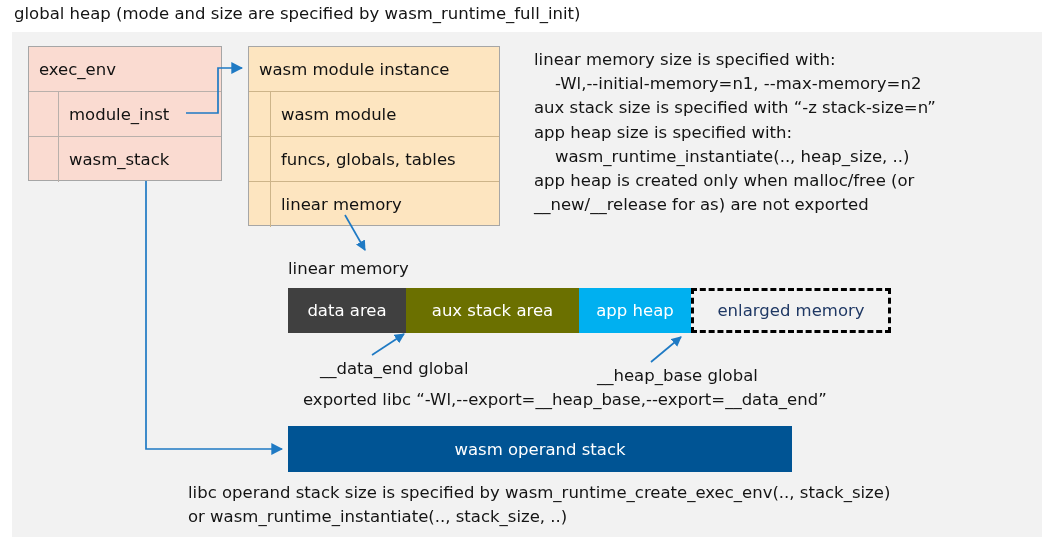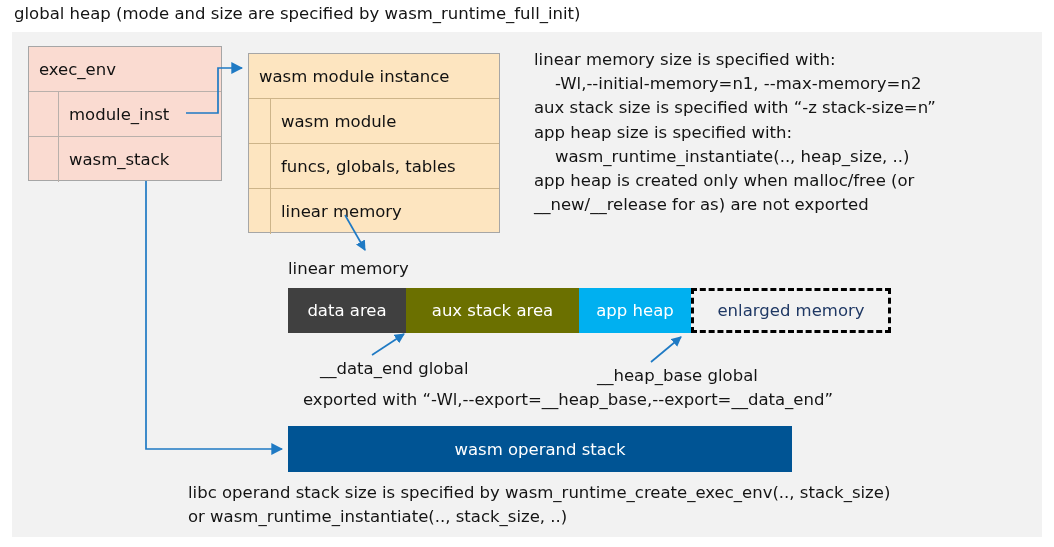--- a/index.html
+++ b/index.html
@@ -163,21 +163,21 @@
     <div class="row" style="height:45px;">
       <div class="indent" style="width:30px;"></div>
       <div class="txt">module_inst</div>
     </div>
     <div class="row" style="height:45px;">
       <div class="indent" style="width:30px;"></div>
       <div class="txt">wasm_stack</div>
     </div>
   </div>
 
-  <div class="struct" id="wasm-module-instance-box" style="left:248px; top:46px; width:252px; height:180px;margin-top:7px;">
+  <div class="struct" id="wasm-module-instance-box" style="left:248px; top:46px; width:252px; height:180px;">
     <div class="row" style="height:45px;">
       <div class="txt">wasm module instance</div>
     </div>
     <div class="row" style="height:45px;">
       <div class="indent" style="width:22px;"></div>
       <div class="txt">wasm module</div>
     </div>
     <div class="row" style="height:45px;">
       <div class="indent" style="width:22px;"></div>
       <div class="txt">funcs, globals, tables</div>
@@ -202,21 +202,21 @@
     <div class="seg" style="width:118px; background:#404040;">data area</div>
     <div class="seg" style="width:173px; background:#6b7000;">aux stack area</div>
     <div class="seg" style="width:112px; background:#00b0f0;">app heap</div>
     <div class="seg dashed" style="width:200px;">enlarged memory</div>
   </div>
 
   <div class="caption" style="left:320px; top:357px;">__data_end global</div>
 
   <div class="caption" style="left:597px; top:364px;">__heap_base global</div>
 
-  <div class="caption" style="left:303px; top:388px;">exported with “-Wl,--export=__heap_base,--export=__data_end”</div>
+  <div class="caption" style="left:303px; top:388px;">exported libc “-Wl,--export=__heap_base,--export=__data_end”</div>
 
   <div id="wasm-operand-stack-box" style="left:288px; top:426px; width:504px; height:46px; background:#005494;">wasm operand stack</div>
 
   <div class="note" style="left:188px; top:481px;">libc operand stack size is specified by wasm_runtime_create_exec_env(.., stack_size)
 or wasm_runtime_instantiate(.., stack_size, ..)</div>
 
   <svg id="connectors" viewBox="0 0 1054 547" width="1054" height="547">
     <defs>
       <marker id="arrowhead" viewBox="0 0 10 10" refX="9" refY="5" markerWidth="7" markerHeight="7" orient="auto-start-reverse">
         <path d="M 0 0 L 10 5 L 0 10 z" fill="#1f7ac4"></path>

